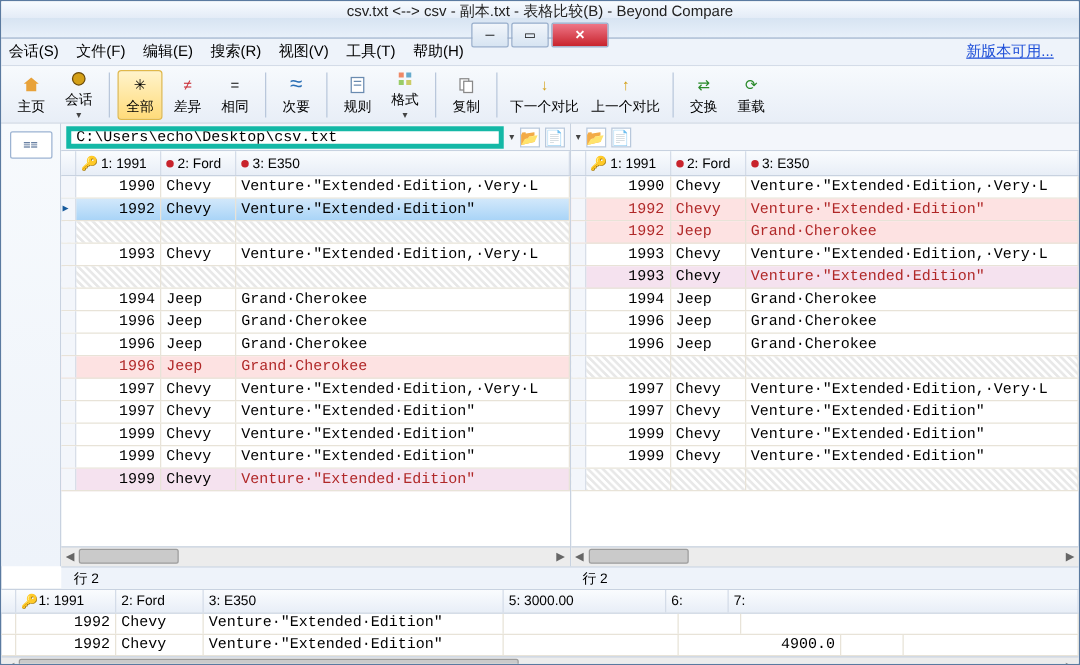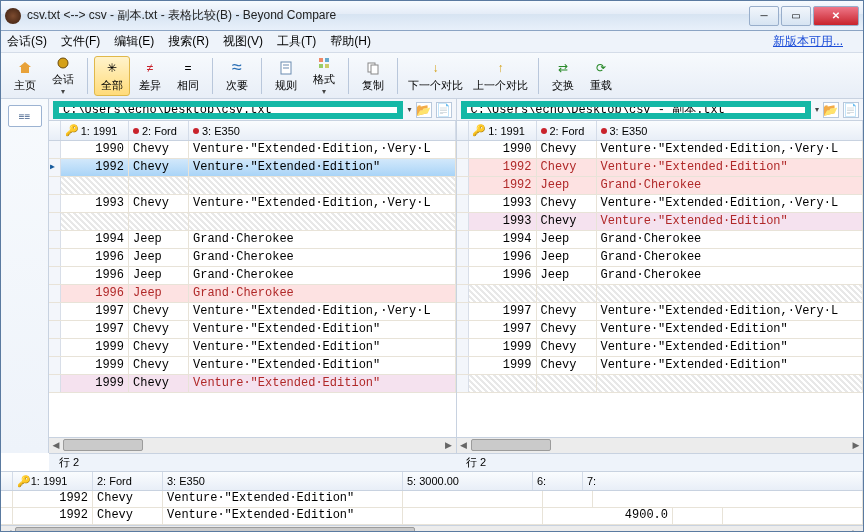--- a/index.html
+++ b/index.html
@@ -1,17 +1,17 @@
 <!DOCTYPE html>
 <html><head>
 <meta charset="utf-8">
 <style>
 * { box-sizing: border-box; margin: 0; padding: 0; }
 body { font-family: "Microsoft YaHei", "Segoe UI", Tahoma, sans-serif; font-size: 12px; background: #fff; color: #000; width: 864px; height: 532px; overflow: hidden; border: 1px solid #5a7aa0; }
-.titlebar { height: 30px; background: linear-gradient(#f7fbff,#e4ecf7 45%,#d7e4f2 46%,#e8f0fa); display: flex; align-items: center; padding: 0 4px; border-bottom: 1px solid #8ba4c4; }
+.titlebar { height: 30px; background: linear-gradient(#f7fbff,#e4ecf7 45%,#d7e4f2 46%,#e8f0fa); display: flex; align-items: center; padding: 0 4px; border-bottom: 1px solid #8ba4c4; flex-direction: column; }
 .titlebar .app-icon { width: 16px; height: 16px; border-radius: 50%; background: radial-gradient(#7d4b2f,#3a1f10); margin-right: 6px; }
 .titlebar .title-text { flex: 1; font-size: 12px; color: #222; }
 .winbtns { display: flex; gap: 2px; }
 .winbtn { width: 30px; height: 20px; background: linear-gradient(#f2f6fb,#d7e4f2); border: 1px solid #98aecb; border-radius: 2px; display: flex; align-items: center; justify-content: center; font-size: 10px; }
 .winbtn.close { width: 46px; background: linear-gradient(#e78,#c8232c); color: #fff; font-weight: bold; }
 .menubar { height: 22px; background: #eef3fa; display: flex; align-items: center; padding: 0 6px; border-bottom: 1px solid #d4dce8; }
 .menubar span { margin-right: 14px; cursor: default; }
 .newver { margin-left: auto; color: #1d4ed8; text-decoration: underline; }
 .toolbar { height: 46px; background: linear-gradient(#f7fafd,#e8eef7); display: flex; align-items: center; padding: 2px 6px; border-bottom: 1px solid #c8d2e0; gap: 2px; }
 .tbtn { min-width: 36px; height: 40px; display: flex; flex-direction: column; align-items: center; justify-content: center; padding: 1px 4px; border-radius: 3px; cursor: default; }
@@ -19,21 +19,21 @@
 .tbtn .ti { width: 18px; height: 18px; display: flex; align-items: center; justify-content: center; }
 .tbtn .tl { font-size: 11px; margin-top: 1px; }
 .tsep { width: 1px; height: 36px; background: #b9c7db; margin: 0 4px; }
 .content { display: flex; height: 354px; }
 .sidebar { width: 48px; background: linear-gradient(#f7fafd,#eef3fa); border-right: 1px solid #c8d2e0; display: flex; flex-direction: column; align-items: center; padding-top: 6px; }
 .sidebar .sbtn { width: 34px; height: 22px; border: 1px solid #9cb3d2; background: #fff; border-radius: 2px; display: flex; align-items: center; justify-content: center; font-size: 10px; color: #3b5a86; }
 .panes { flex: 1; display: flex; }
 .pane { flex: 1; display: flex; flex-direction: column; border-right: 1px solid #c8d2e0; }
 .pane:last-child { border-right: none; }
 .pathbar { height: 22px; display: flex; align-items: center; padding: 2px 4px; gap: 4px; background: #f3f6fb; border-bottom: 1px solid #c8d2e0; }
-.pathbar input { flex: 1; height: 18px; border: 6px solid #14b8a6; padding: 0 4px; font-size: 12px; font-family: "Courier New", monospace; }
+.pathbar input { flex: 1; height: 18px; border: 4px solid #14b8a6; padding: 0 4px; font-size: 12px; font-family: "Courier New", monospace; }
 .pathbar .pico { width: 16px; height: 16px; display: flex; align-items: center; justify-content: center; border: 1px solid #b8c8dc; background: #fff; }
 .colheader { height: 20px; display: flex; background: linear-gradient(#fafcfe,#e8eef7); border-bottom: 1px solid #c8d2e0; }
 .colheader .ch { border-right: 1px solid #d4dce8; display: flex; align-items: center; padding: 0 4px; font-size: 11px; white-space: nowrap; overflow: hidden; }
 .ch .keyico { color: #d4a017; margin-right: 2px; }
 .ch .dotr { width: 6px; height: 6px; background: #c8232c; border-radius: 50%; margin-right: 3px; }
 .rows { flex: 1; overflow: hidden; font-family: "Courier New", monospace; font-size: 12px; }
 .row { height: 18px; display: flex; border-bottom: 1px solid #e8e3d8; }
 .row .gutter { width: 12px; background: #f3f6fb; border-right: 1px solid #d8dee8; }
 .row .cell { border-right: 1px solid #e8e3d8; padding: 1px 4px; white-space: nowrap; overflow: hidden; }
 .row.selected { background: linear-gradient(#d2e8fb,#a9d4f7); }
@@ -296,21 +296,20 @@
         </div>
       <div class="hscroll">
           <div class="arr l">◀</div>
           <div class="thumb"></div>
           <div class="arr r">▶</div>
         </div>
     </div>
 
     <div class="pane">
       <div class="pathbar">
-        <input value="C:\Users\echo\Desktop\csv - 副本.txt" style="">
         <span class="dd">▾</span>
         <div class="pico">
             <span>📂</span>
           </div>
         <div class="pico">
             <span>📄</span>
           </div>
       </div>
       <div class="colheader">
         <div class="ch" style="width:12px"></div>

